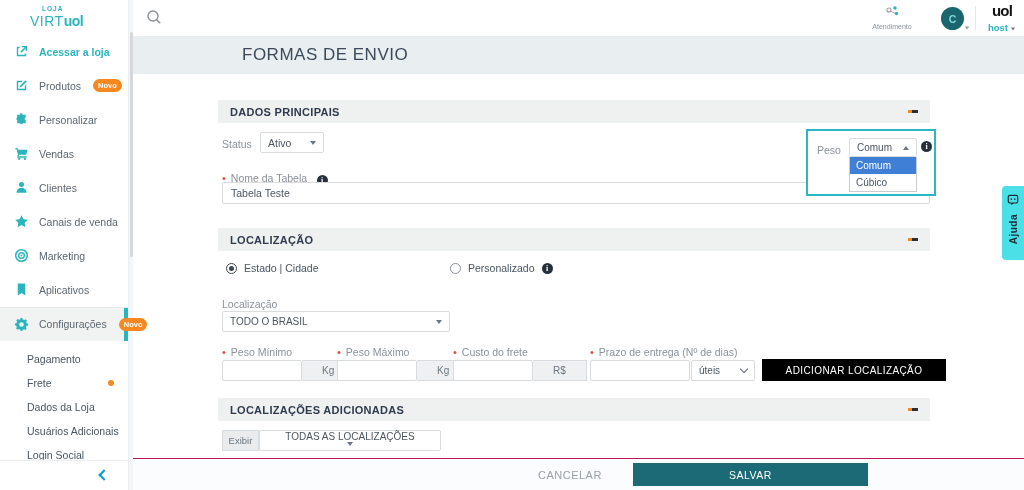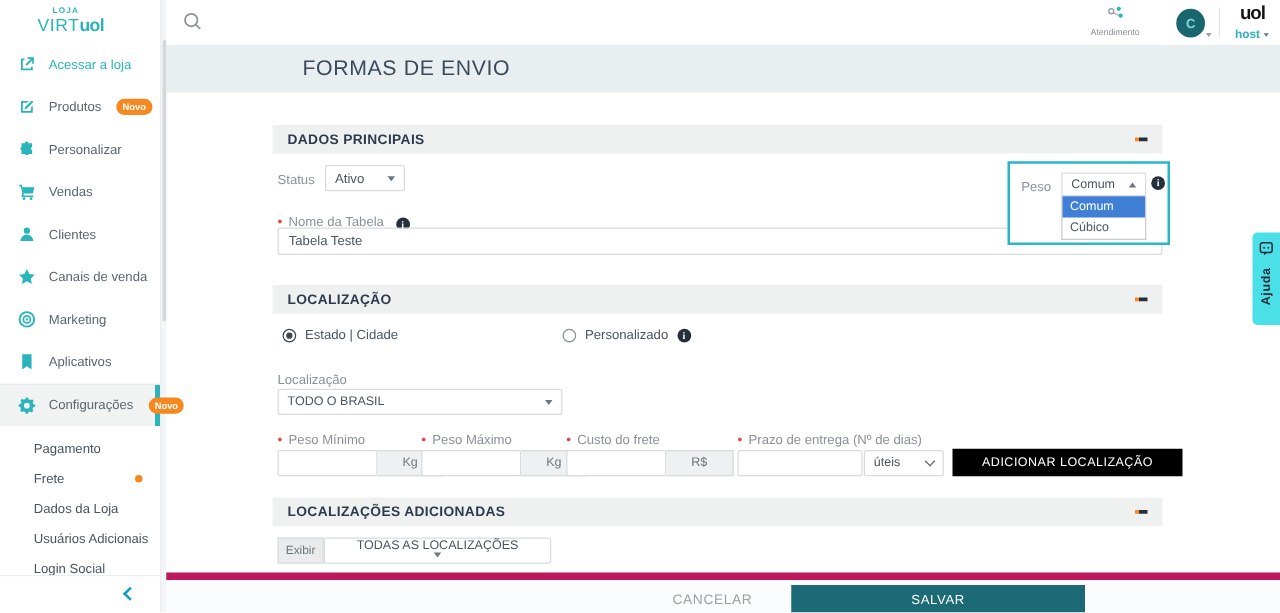--- a/index.html
+++ b/index.html
@@ -8,21 +8,21 @@
 
   
   .sidebar { position:absolute; left:0; top:0; width:128px; height:490px; background:#fff; z-index:6; }
   .logo { padding:6px 0 4px 30px; line-height:1; }
   .logo-loja { display:block; font-size:6.5px; font-weight:bold; color:#2ab5bc; letter-spacing:1px; margin-left:12px; }
   .logo-virt { font-size:14px; color:#2ab5bc; letter-spacing:0.5px; }
   .logo-uol { font-size:14px; color:#2ab5bc; font-weight:800; letter-spacing:-0.5px; }
   .menu { margin-top:2px; }
   .mitem { display:flex; align-items:center; height:34px; padding-left:13px; gap:10px; font-size:10.5px; color:#5c6670; cursor:pointer; }
   .mitem .micon { width:16px; height:16px; flex:0 0 16px; display:flex; align-items:center; justify-content:center; }
-  .mitem.accent { color:#2ab5bc; font-weight:normal; }
+  .mitem.accent { color:#2ab5bc; font-weight:bold; }
   .mitem.active { background:#f1f3f3; box-shadow:inset -4px 0 0 #2ab5bc; border-top:1px solid #e8ebeb; }
   .badge { background:#f6881f; color:#fff; font-size:7.5px; font-weight:bold; padding:2px 5px; border-radius:8px; margin-left:2px; }
   .sitem { display:flex; align-items:center; height:24px; padding-left:27px; font-size:10.5px; color:#4a5560; cursor:pointer; }
   .sdot { width:6px; height:6px; border-radius:50%; background:#f6881f; margin-left:auto; margin-right:14px; }
   .collapse { position:absolute; bottom:0; left:0; width:128px; height:30px; border-top:1px solid #eceeee; }
   .chev-left { position:absolute; right:20px; top:10px; width:8px; height:8px; border-left:2.5px solid #0a9ec9; border-bottom:2.5px solid #0a9ec9; transform:rotate(45deg); cursor:pointer; }
 
   
   .vscroll { position:absolute; left:128px; top:0; width:5px; height:490px; background:#f4f5f6; border-left:1px solid #ebedee; z-index:5; }
   .vthumb { position:absolute; left:1px; top:32px; width:3px; height:225px; background:#d4d8db; border-radius:2px; }
@@ -94,21 +94,21 @@
   .fsuffix { height:21px; background:#eef0f1; border:1px solid #d8dcdf; border-left:none; font-size:10px; color:#6b7680; display:flex; align-items:center; padding:0 20px;text-align:right; }
   .fin { height:21px; }
   .uteis { height:21px; width:64px; font-size:10px; color:#4a5560; }
   .add-btn { position:absolute; left:544px; top:285px; width:184px; height:22px; background:#000; color:#fff; font-size:10px; letter-spacing:0.4px; display:flex; align-items:center; justify-content:center; cursor:pointer; }
 
   
   .exibir-tag { position:absolute; left:4px; top:356px; width:37px; height:21px; background:#e9ebec; border:1px solid #d8dcdf; font-size:9.5px; color:#6b7680; display:flex; align-items:center; justify-content:center; }
   .exibir-select { position:absolute; left:41px; top:356px; width:182px; height:21px; font-size:10px;flex-direction:column; }
 
   
-  .footer { position:absolute; left:133px; top:458px; width:891px; height:32px; background:#fbfcfd; border-top:6px solid #be185d; z-index:6; }
+  .footer { position:absolute; left:133px; top:458px; width:891px; height:32px; background:#fbfcfd; border-top:1px solid #be185d; z-index:6; }
   .cancel { position:absolute; left:405px; top:10px; font-size:11px; color:#99a1a8; letter-spacing:0.5px; cursor:pointer; }
   .save { position:absolute; left:500px; top:4px; width:235px; height:23px; background:#1b6a76; color:#fff; font-size:10.5px; letter-spacing:0.5px; display:flex; align-items:center; justify-content:center; cursor:pointer; }
 
   
   .help { position:absolute; right:0; top:186px; width:22px; height:74px; background:#4be0e8; border-radius:4px 0 0 4px; z-index:7; display:flex; flex-direction:column; align-items:center; padding-top:6px; gap:4px; cursor:pointer; }
   .help-label { writing-mode:vertical-rl; transform:rotate(180deg); font-size:10px; font-weight:bold; color:#1c2b36; letter-spacing:0.5px; }
 </style>
 </head>
 <body>
 

